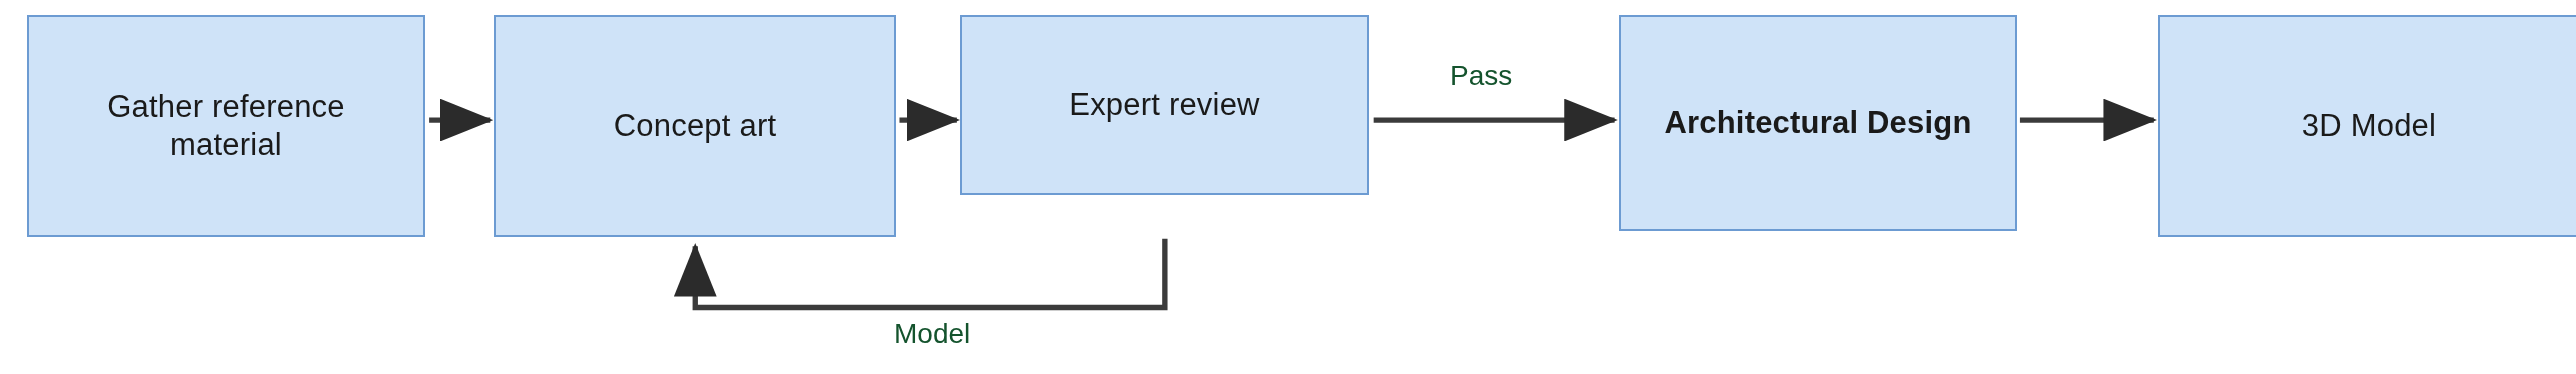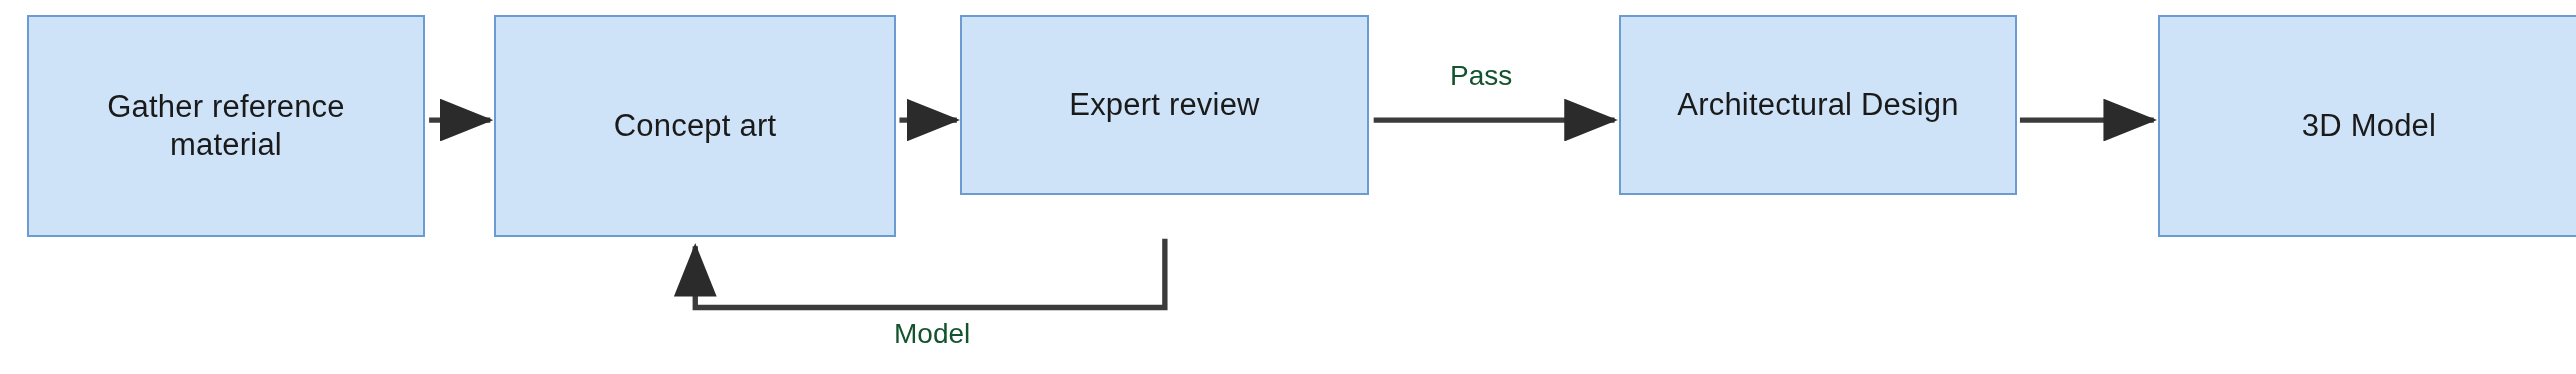--- a/index.html
+++ b/index.html
@@ -92,21 +92,21 @@
   </div>
 
   <div class="node" style="left:494px; top:15.3px; width:402px; height:222px;text-align:center;">
     <span class="node-label">Concept art</span>
   </div>
 
   <div class="node" style="left:960px; top:15.3px; width:409px; height:180px;">
     <span class="node-label">Expert review</span>
   </div>
 
-  <div class="node" style="left:1619px; top:15.3px; width:398px; height:180px;">
+  <div class="node" style="left:1619px; top:15.3px; width:398px; height:216px;font-weight:bold;">
     <span class="node-label">Architectural Design</span>
   </div>
 
   <div class="node" style="left:2158px; top:15.3px; width:422px; height:222px;">
     <span class="node-label">3D Model</span>
   </div>
 
   <div class="edge-label" style="left:1450px; top:60px;">Pass</div>
 
   <div class="edge-label" style="left:894px; top:318px;">Model</div>

